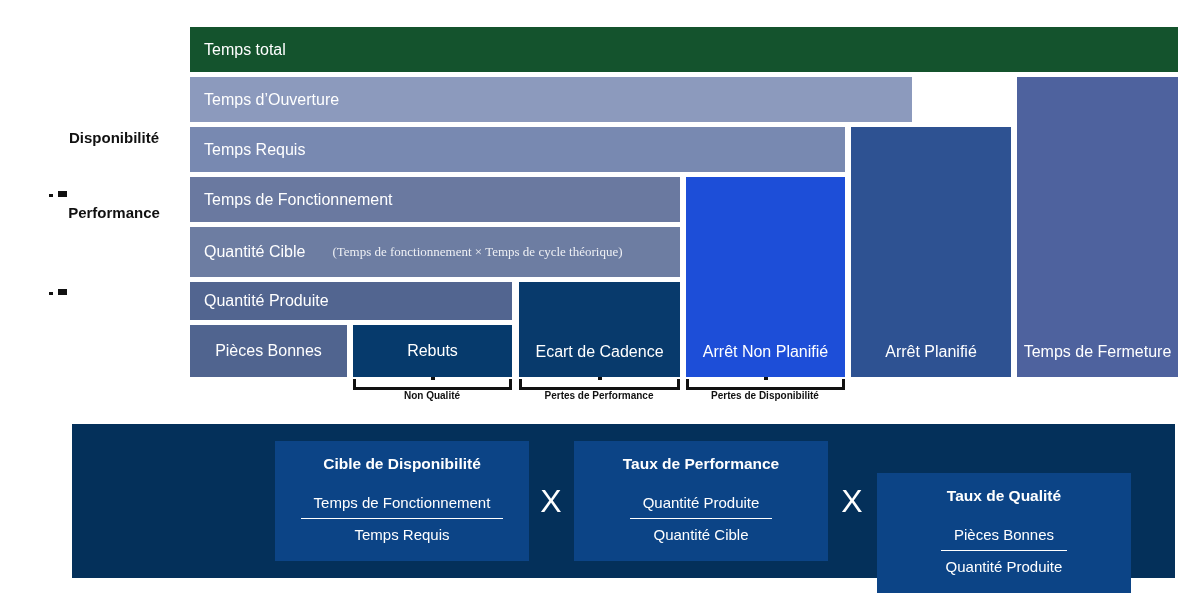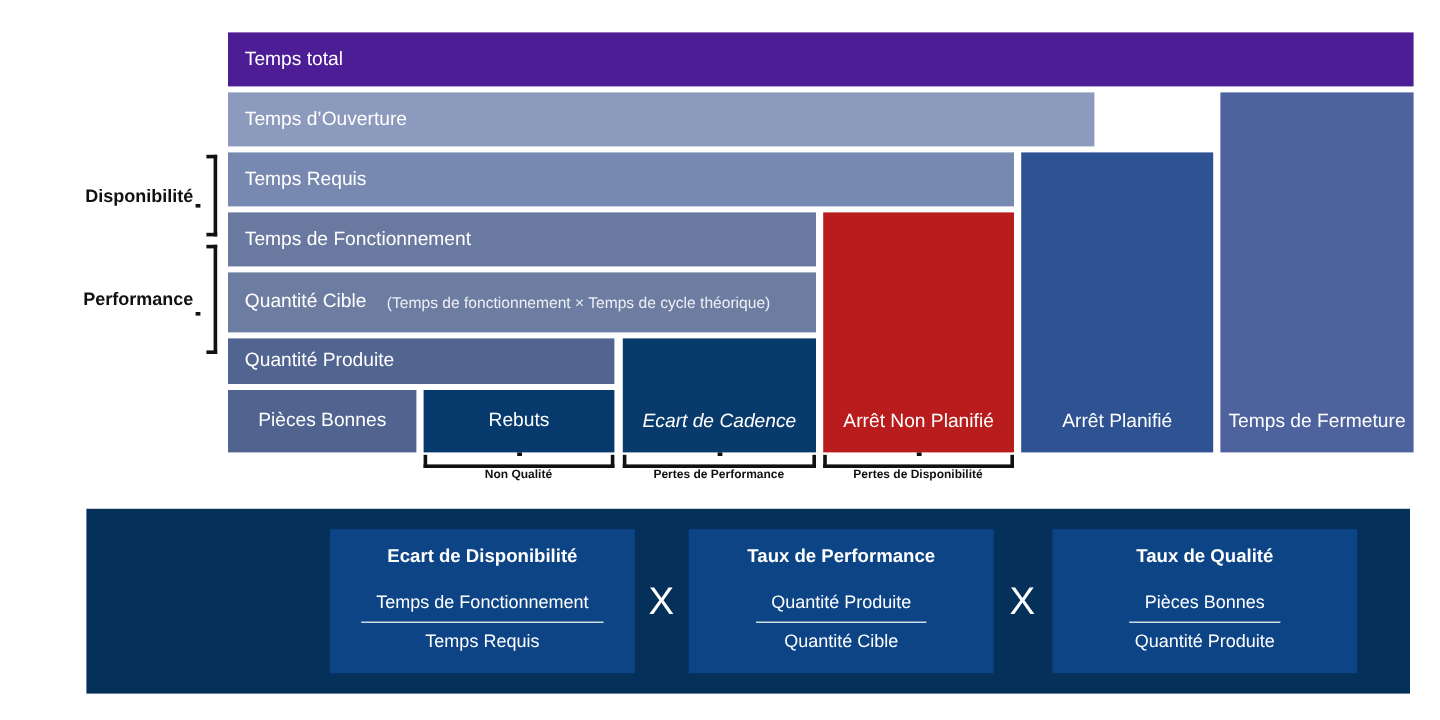--- a/index.html
+++ b/index.html
@@ -16,37 +16,37 @@
   }
   .cell {
     position:absolute; display:flex; align-items:center; justify-content:center;
     box-sizing:border-box; color:#fff; font-size:16px; white-space:nowrap;
   }
   .col {
     position:absolute; display:flex; align-items:flex-end; justify-content:center;
     padding-bottom:16px; box-sizing:border-box; color:#fff; font-size:16px;
     white-space:nowrap;
   }
-  .note { font-size:13px; margin-left:17px; color:rgba(255,255,255,0.88); }
+  .note { font-size:13px; margin-left:27px; color:rgba(255,255,255,0.88);font-family:Liberation Serif, serif; }
 
-  .b-total { left:190px; top:27px;  width:988px; height:45px; background:#4c1d95; }
+  .b-total { left:190px; top:27px;  width:988px; height:45px; background:#14532d; }
   .b-ouv   { left:190px; top:77px;  width:722px; height:45px; background:#8C9ABD; }
   .b-req   { left:190px; top:127px; width:655px; height:45px; background:#7889B1; }
   .b-fonc  { left:190px; top:177px; width:490px; height:45px; background:#6A79A0; }
   .b-cible { left:190px; top:227px; width:490px; height:50px; background:#6D7DA2; }
   .b-prod  { left:190px; top:282px; width:322px; height:38px; background:#526590; }
   .b-pb    { left:190px; top:325px; width:157px; height:52px; background:#50648F; }
   .b-reb   { left:353px; top:325px; width:159px; height:52px; background:#063A6C; }
-  .c-ecart { left:519px; top:282px; width:161px; height:95px;  background:#083A6C;font-style:italic; }
-  .c-anp   { left:686px; top:177px; width:159px; height:200px; background:#b91c1c;text-align:right; }
+  .c-ecart { left:519px; top:282px; width:161px; height:95px;  background:#083A6C; }
+  .c-anp   { left:686px; top:177px; width:159px; height:200px; background:#1d4ed8;text-align:right; }
   .c-ap    { left:851px; top:127px; width:160px; height:250px; background:#2E5292; }
   .c-ferm  { left:1017px; top:77px; width:161px; height:300px; background:#4E629E; }
 
   
-  .group { position:absolute; left:58px; width:123px; display:flex; align-items:center; }
+  .group { position:absolute; left:58px; width:123px; display:flex; align-items:center;flex-direction:column; }
   .g1 { top:129px; height:68px; }
   .g2 { top:204px; height:91px; }
   .g3 { top:305px; height:67px; }
   .glabel {
     flex:1; text-align:right; font-weight:bold; font-size:15px; color:#111;
     padding-right:11px; white-space:nowrap;
   }
   .gbracket {
     width:9px; align-self:stretch; position:relative;
     border:3px solid #111; border-left:none; box-sizing:border-box;
@@ -81,21 +81,21 @@
   .trs {
     position:absolute; left:0; top:0; width:224px; height:100%;
     display:flex; align-items:center; justify-content:center;
     color:#fff; font-size:47px; letter-spacing:1px; font-weight:400; white-space:nowrap;
   }
   .term {
     position:absolute; top:17px; width:254px; height:120px; background:#0C4486;
     display:flex; flex-direction:column; align-items:center;
     box-sizing:border-box; padding:14px 8px 18px; color:#fff;
   }
-  .t1 { left:203px; } .t2 { left:502px;text-align:right; } .t3 { left:805px; }
+  .t1 { left:203px; } .t2 { left:502px;text-align:right; } .t3 { left:805px;margin-top:32px; }
   .ttitle { font-weight:bold; font-size:15.5px; white-space:nowrap; }
   .frac { margin-top:auto; display:flex; flex-direction:column; align-items:center; font-size:15px; }
   .num { padding:0 13px 7px; border-bottom:1.5px solid #fff; white-space:nowrap; }
   .den { margin-top:7px; white-space:nowrap; }
   .xsign {
     position:absolute; top:0; height:100%; width:60px;
     display:flex; align-items:center; justify-content:center;
     color:#fff; font-size:32px;
   }
   .x1 { left:449px; } .x2 { left:750px; }
@@ -156,21 +156,21 @@
   <div class="brace br1"></div>
   <div class="brace br2"></div>
   <div class="brace br3"></div>
   <div class="loss-label ll1">Non Qualité</div>
   <div class="loss-label ll2">Pertes de Performance</div>
   <div class="loss-label ll3">Pertes de Disponibilité</div>
 
   <div class="panel">
 
     <div class="term t1">
-      <span class="ttitle">Ecart de Disponibilité</span>
+      <span class="ttitle">Cible de Disponibilité</span>
       <span class="frac">
         <span class="num">Temps de Fonctionnement</span>
         <span class="den">Temps Requis</span>
       </span>
     </div>
 
     <div class="xsign x1">X</div>
 
     <div class="term t2">
       <span class="ttitle">Taux de Performance</span>

